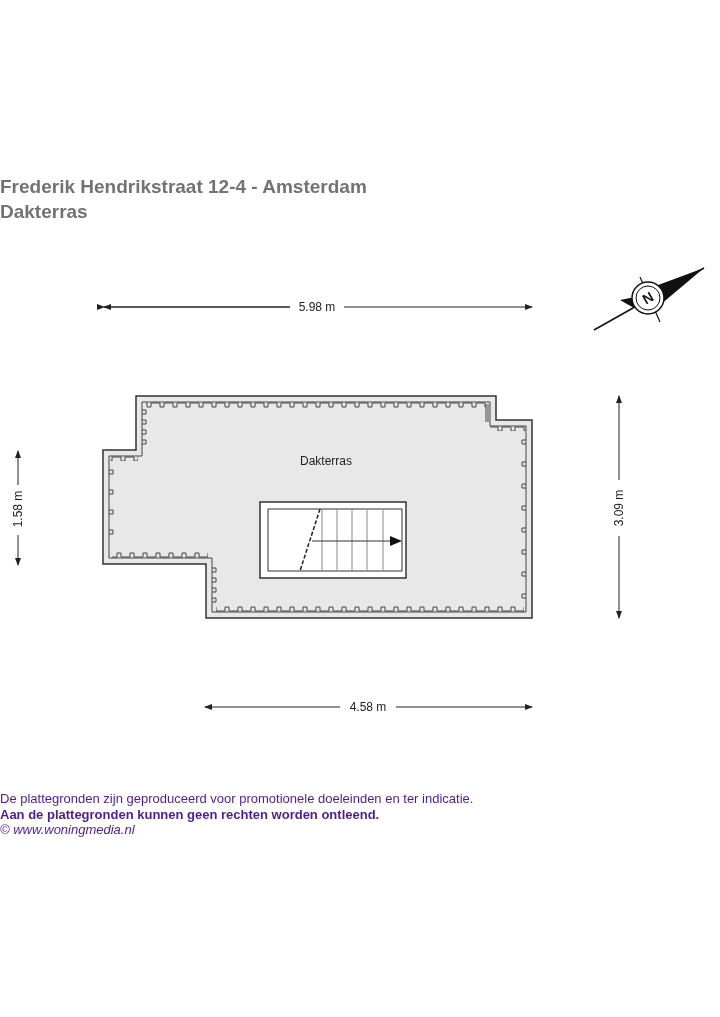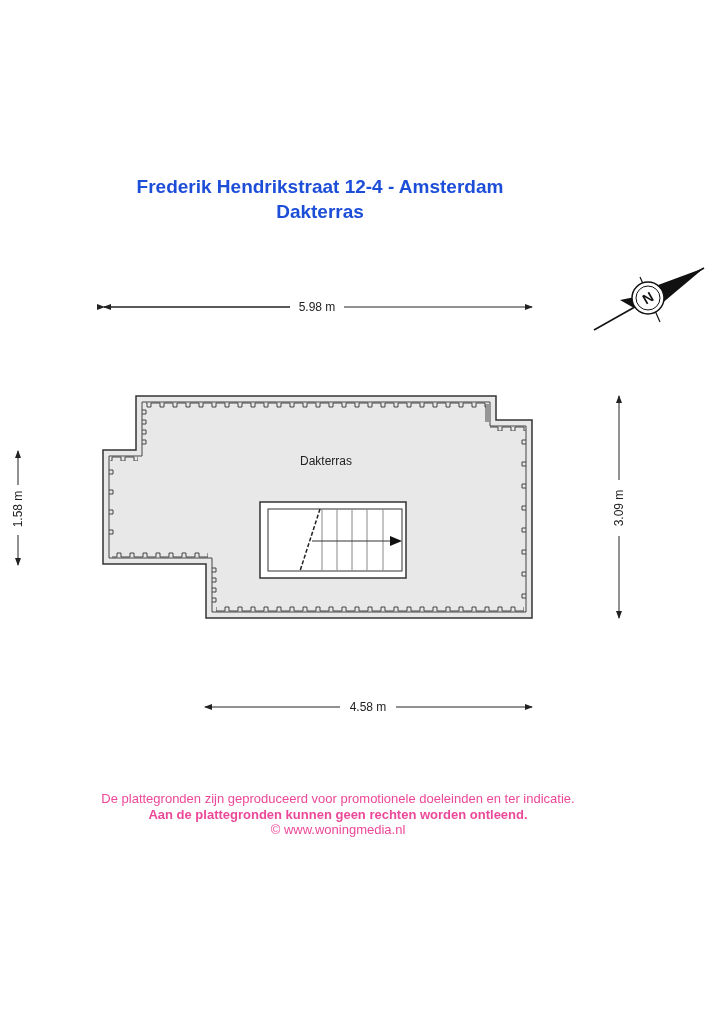--- a/index.html
+++ b/index.html
@@ -1,26 +1,26 @@
 <!DOCTYPE html>
 <html><head>
 <meta charset="utf-8">
 <style>
   html, body { margin: 0; padding: 0; background: #ffffff; }
   body { width: 720px; height: 1017px; position: relative; overflow: hidden; font-family: "Liberation Sans", sans-serif; color: #111; }
-  .title { position: absolute; left: 0; width: 640px; text-align: center; font-weight: bold; font-size: 19px; color: #1d4ed8; }
+  .title { position: absolute; left: 0; width: 640px; font-weight: bold; font-size: 19px; color: #737373; }
   #title1 { top: 176px; }
   #title2 { top: 201px; }
   svg#plan { position: absolute; left: 0; top: 0; }
   .dimlabel { font-family: "Liberation Sans", sans-serif; font-size: 12px; fill: #222; }
   .roomlabel { font-family: "Liberation Sans", sans-serif; font-size: 12px; fill: #222; }
-  .footer { position: absolute; left: 0; width: 676px; text-align: center; font-size: 13px; color: #ec4899; line-height: 16px; }
+  .footer { position: absolute; left: 0; width: 676px; font-size: 13px; color: #4c1d95; line-height: 16px; }
   #foot1 { top: 791px; }
   #foot2 { top: 807px; font-weight: bold; }
-  #foot3 { top: 822px; }
+  #foot3 { top: 822px; font-style: italic; }
 </style>
 </head>
 <body>
 
 <div id="title1" class="title">Frederik Hendrikstraat 12-4 - Amsterdam</div>
 <div id="title2" class="title">Dakterras</div>
 
 <svg id="plan" width="720" height="1017" viewBox="0 0 720 1017" xmlns="http://www.w3.org/2000/svg">
   <defs>
     <marker id="arr" markerWidth="8" markerHeight="6" refX="7" refY="3" orient="auto">

